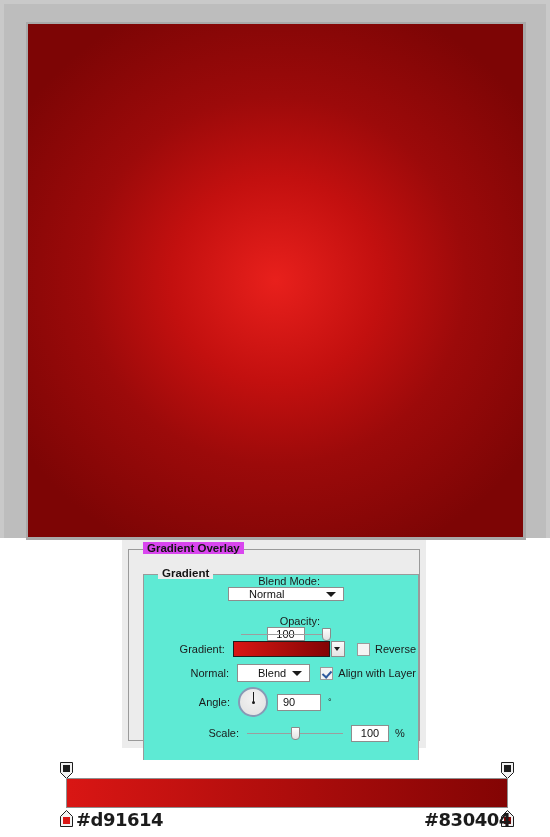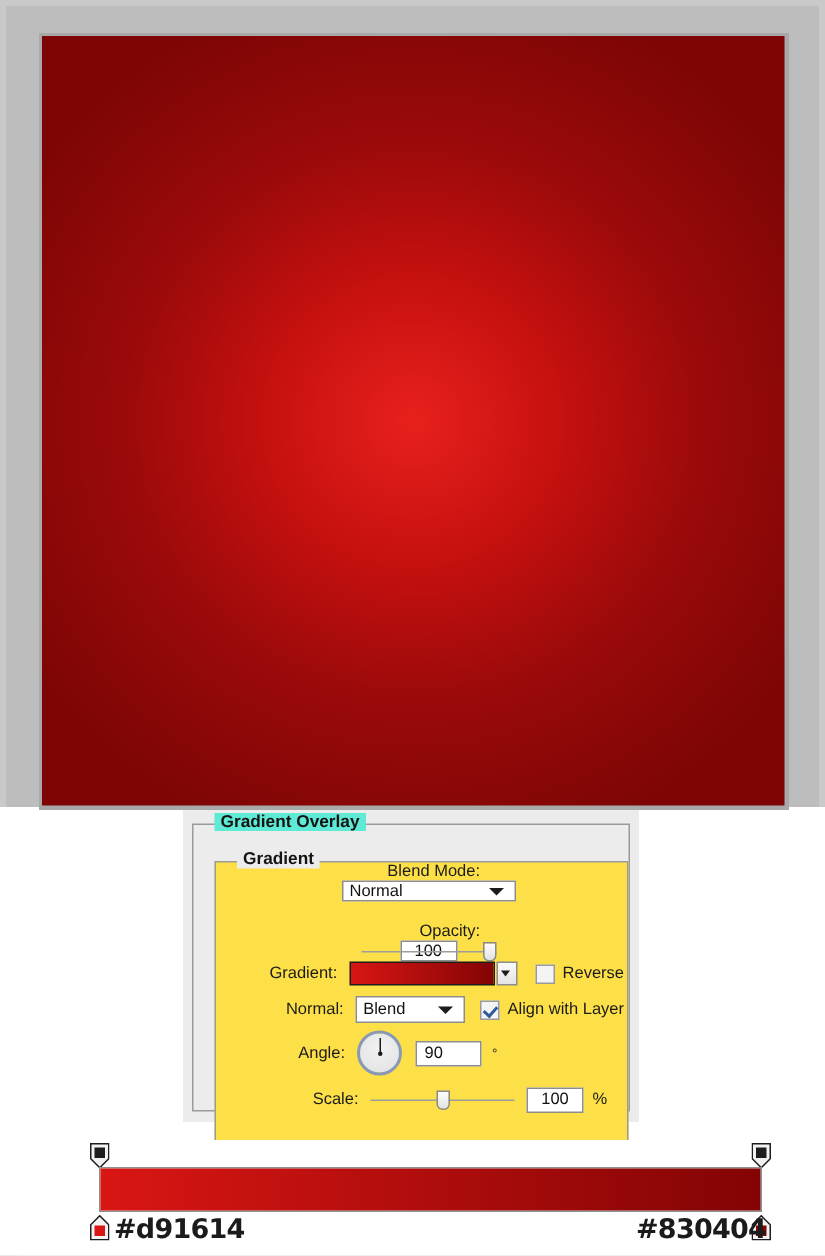--- a/index.html
+++ b/index.html
@@ -69,35 +69,35 @@
     width: 292px;
     height: 192px;
     border: 1px solid #9a9a9a;
     border-top-color: #9a9a9a;
     box-sizing: border-box;
   }
   .group-outer-title {
     position: absolute;
     left: 14px;
     top: -8px;
-    background: #5eead4;
+    background: #d946ef;
     padding: 0 4px;
     font-weight: bold;
     font-size: 11.5px;
     color: #141414;
     white-space: nowrap;
   }
   .group-inner {
     position: absolute;
     left: 14px;
     top: 24px;
     width: 276px;
     height: 206px;
     border: 1px solid #9a9a9a;
-    background: #fde047;
+    background: #5eead4;
     box-sizing: border-box;
   }
   .group-inner-title {
     position: absolute;
     left: 14px;
     top: -8px;
     background: #ececec;
     padding: 0 4px;
     font-weight: bold;
     font-size: 11.5px;
@@ -120,21 +120,21 @@
 
   
   .select-box {
     position: relative;
     background: #ffffff;
     border: 1px solid #8d8d8d;
     height: 18px;
     box-sizing: border-box;
     display: flex;
     align-items: center;
-    padding-left: 4px;
+    padding-left: 20px;
     font-size: 11px;
     color: #111;
   }
   .select-arrow {
     position: absolute;
     right: 7px;
     top: 50%;
     margin-top: -2px;
     width: 0; height: 0;
     border-left: 5px solid transparent;

